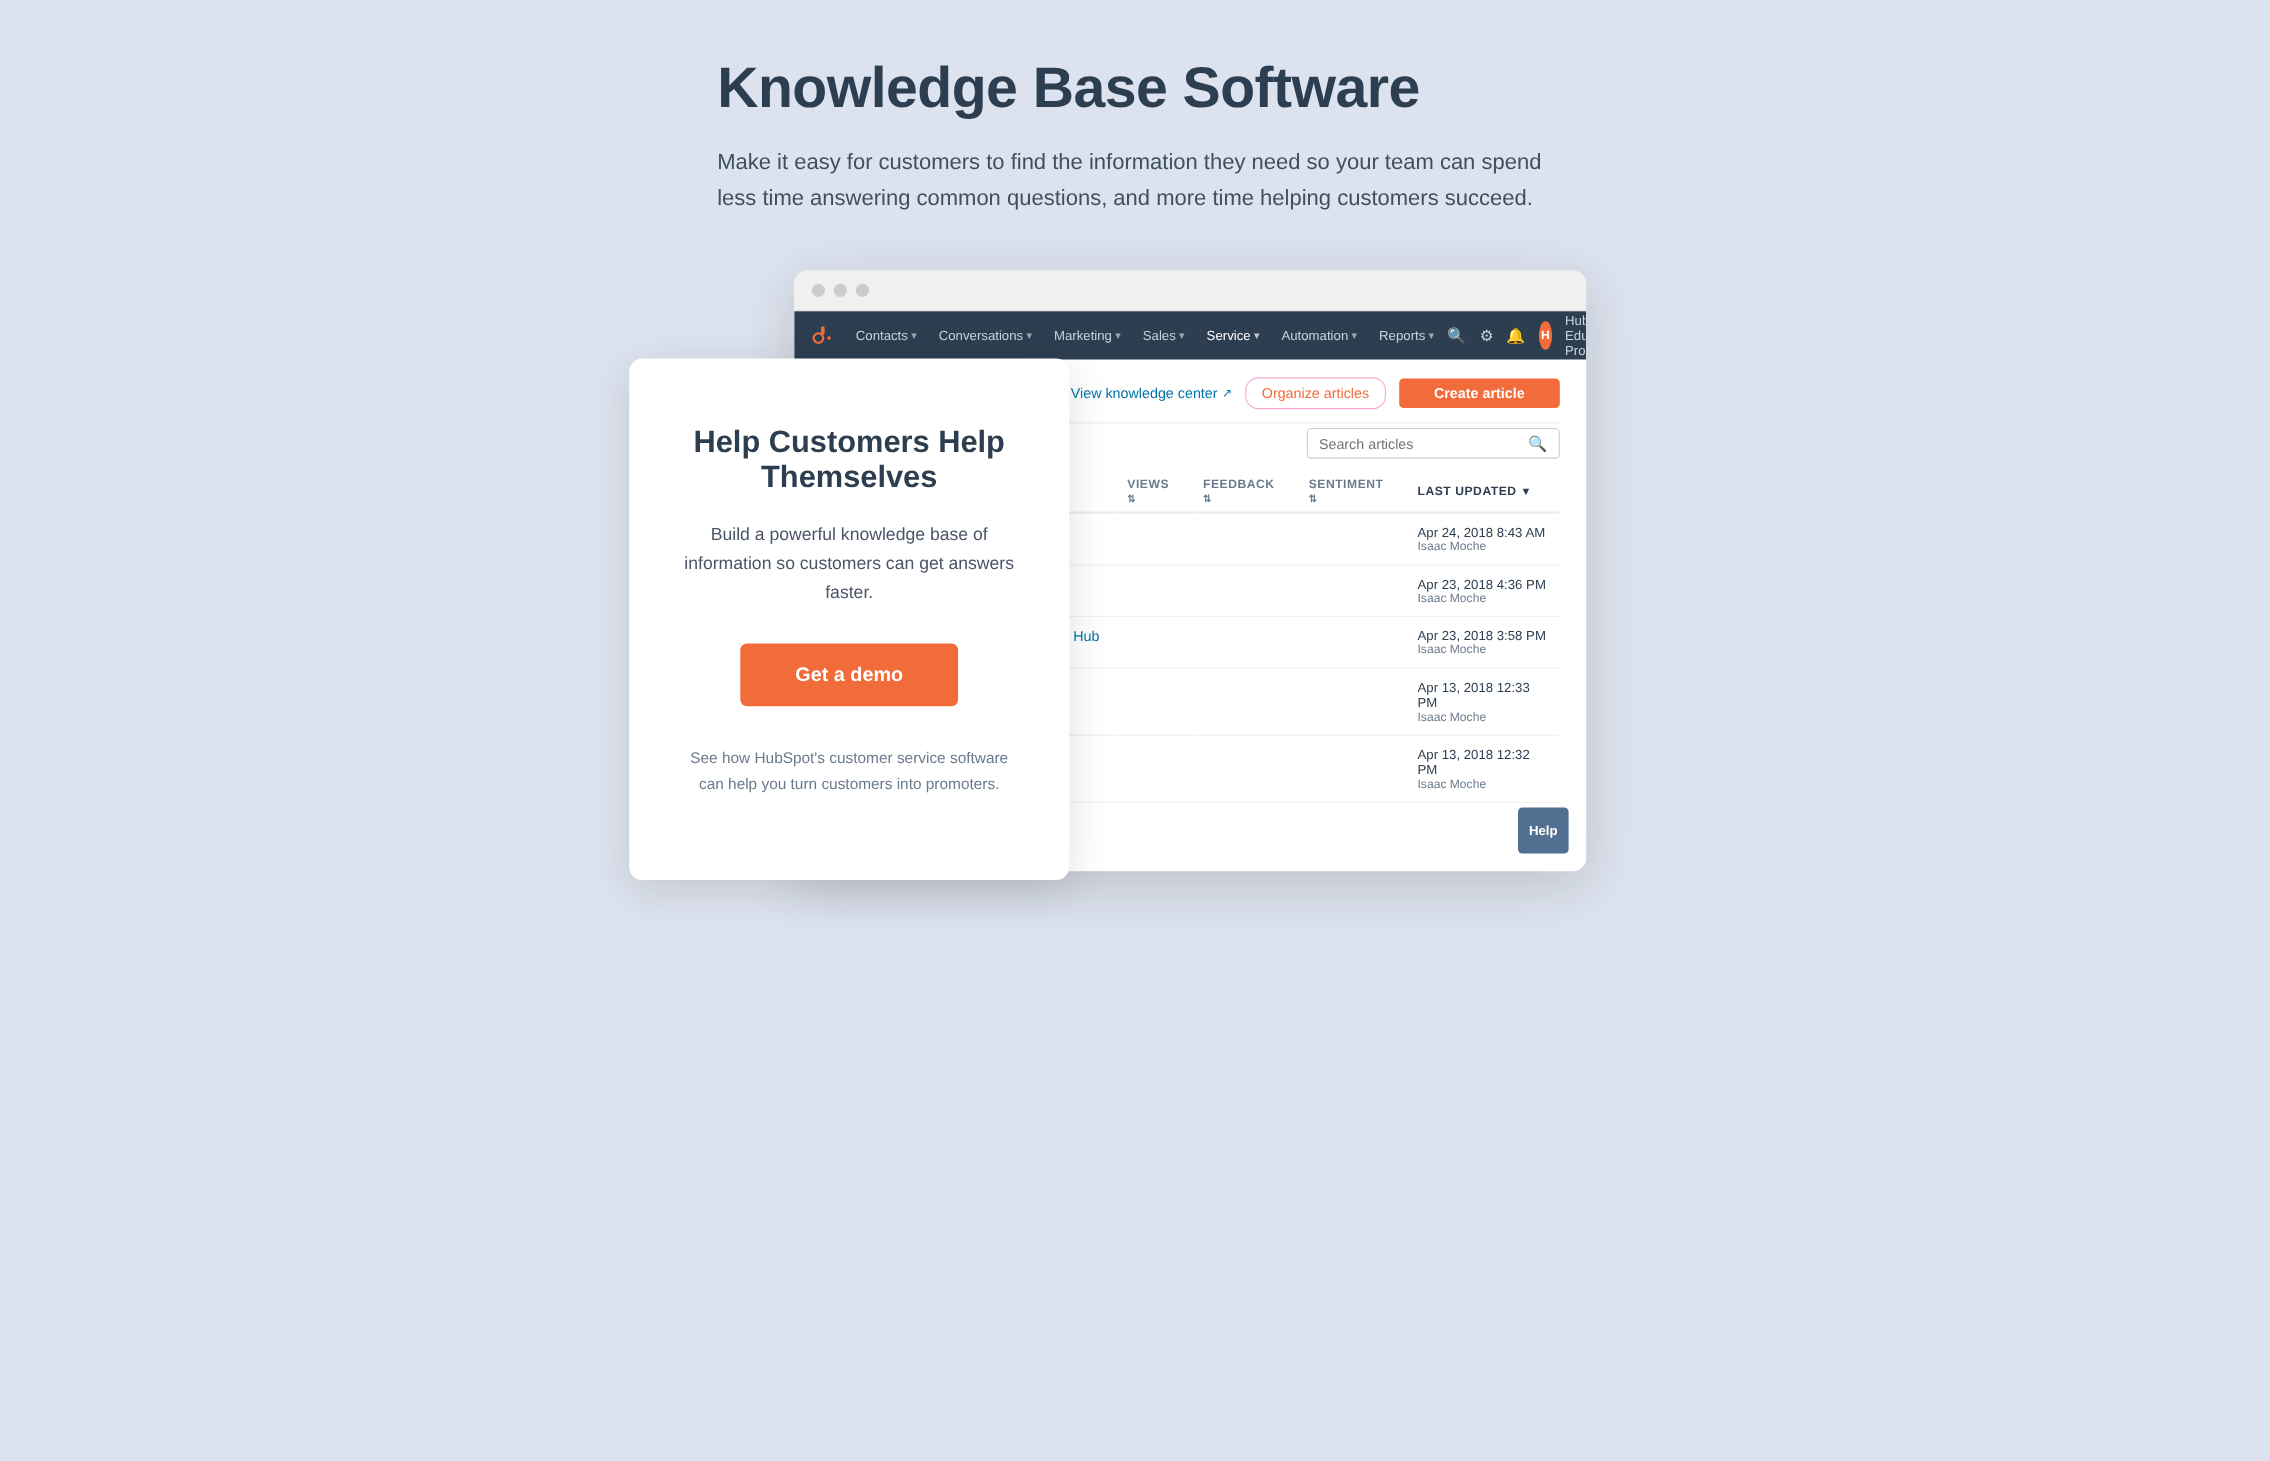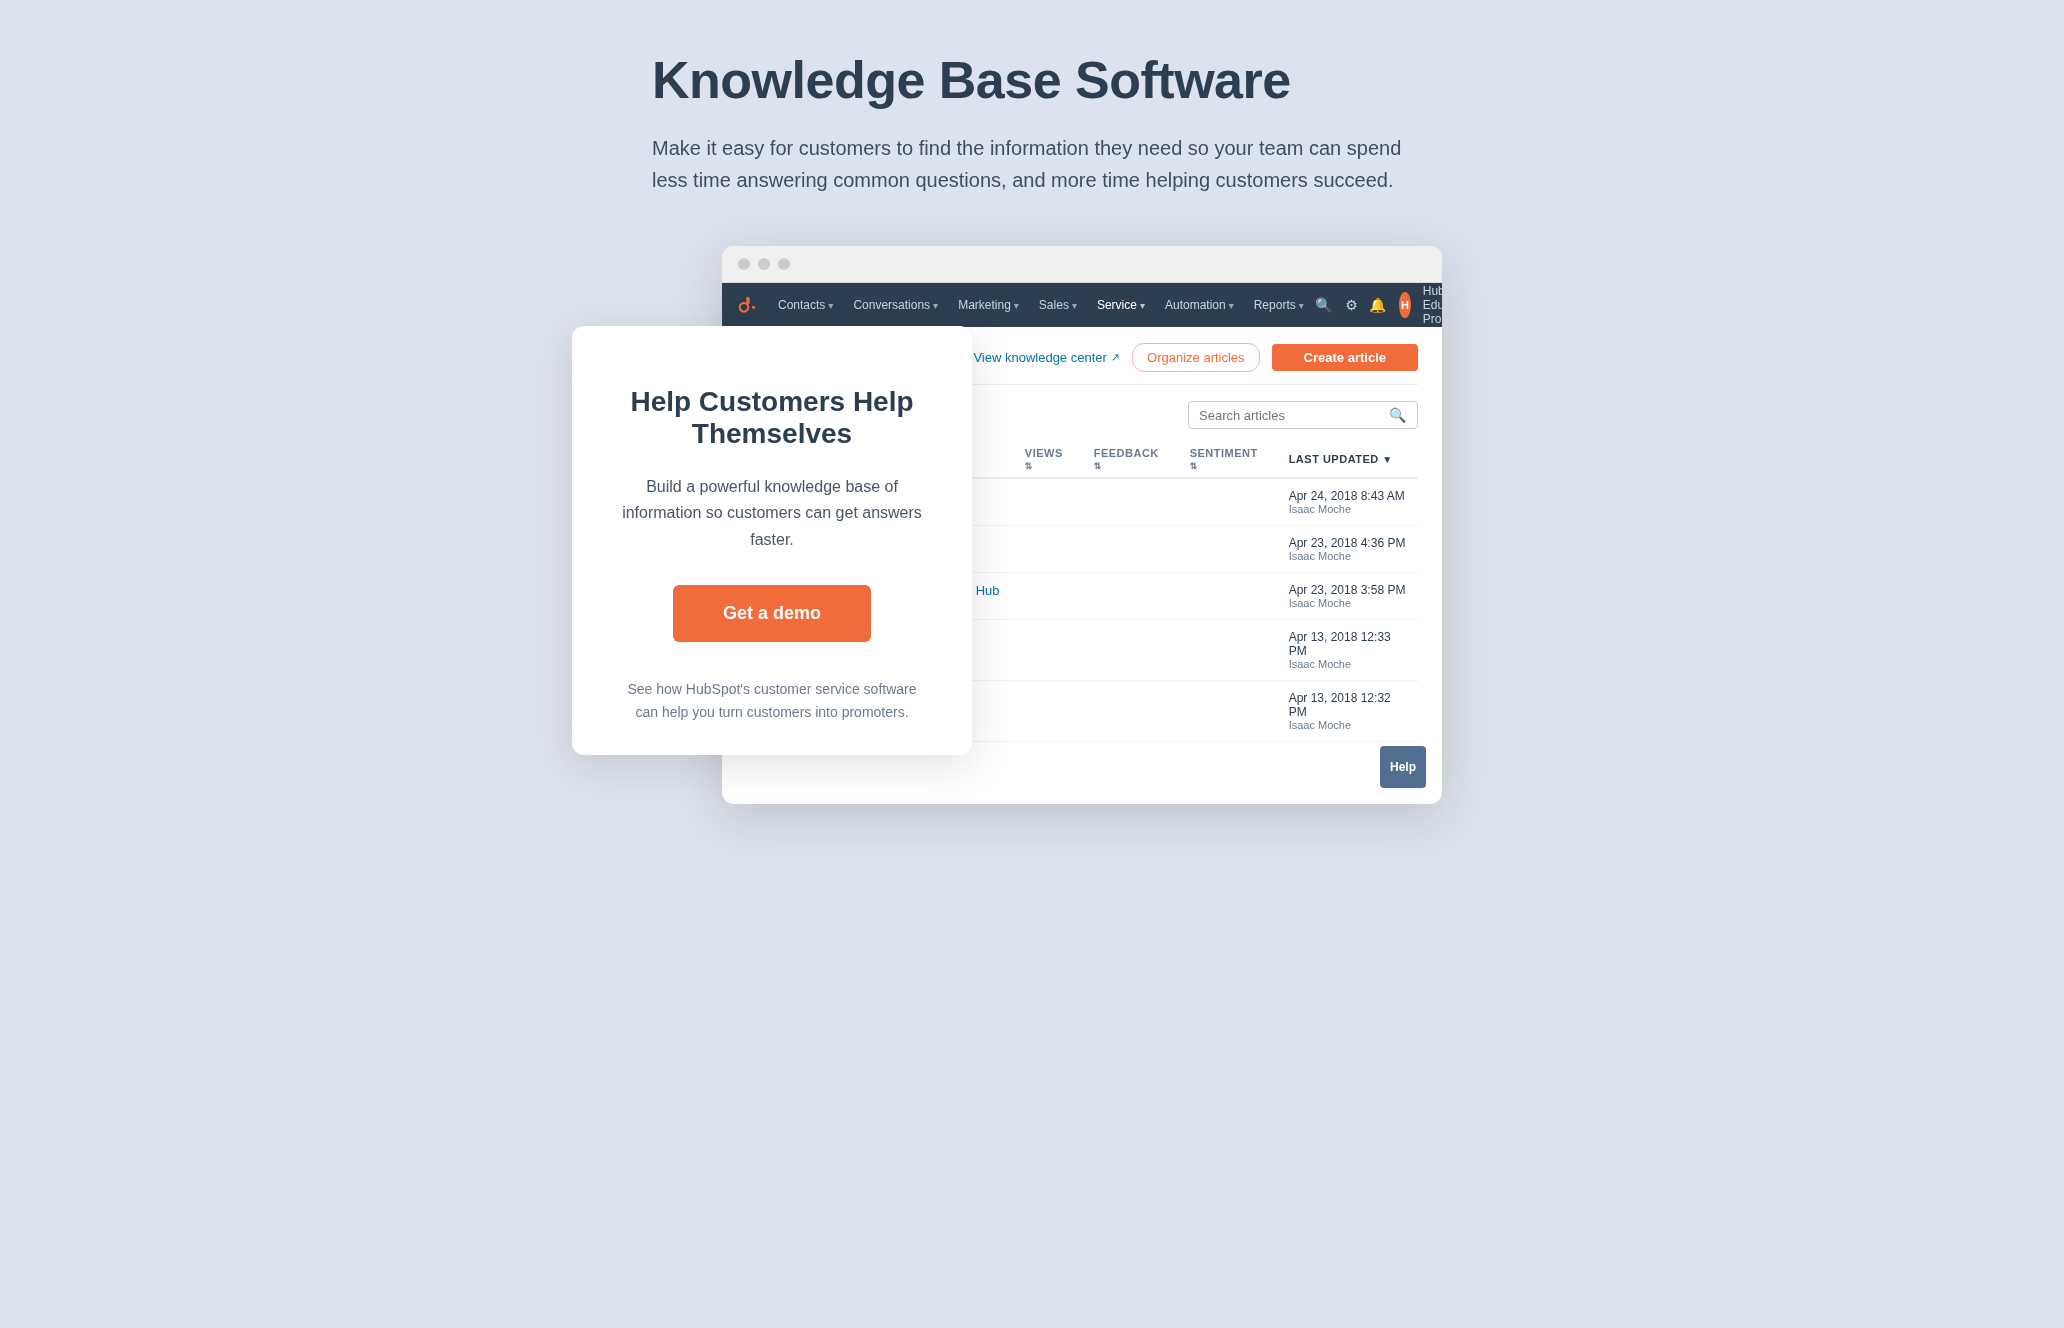--- a/index.html
+++ b/index.html
@@ -43,21 +43,21 @@
 
     
     .left-card {
       position: absolute;
       left: -30px;
       top: 80px;
       width: 400px;
       background: #ffffff;
       border-radius: 12px;
       box-shadow: 0 10px 40px rgba(0,0,0,0.12);
-      padding: 60px 50px 32px;
+      padding: 60px 50px 77px;
       z-index: 10;
       text-align: center;
     }
 
     .left-card-title {
       font-size: 28px;
       font-weight: 700;
       color: #2d3e50;
       margin-bottom: 24px;
     }
@@ -181,21 +181,21 @@
     .content-area {
       background: #fff;
       padding: 16px 24px;
     }
 
     .top-actions {
       display: flex;
       align-items: center;
       justify-content: flex-end;
       gap: 12px;
-      margin-bottom: 16px;
+      margin-bottom: 4px;
       padding-bottom: 12px;
       border-bottom: 1px solid #eee;
     }
 
     .view-kb-link {
       color: #0073aa;
       font-size: 13px;
       text-decoration: none;
       display: flex;
       align-items: center;

